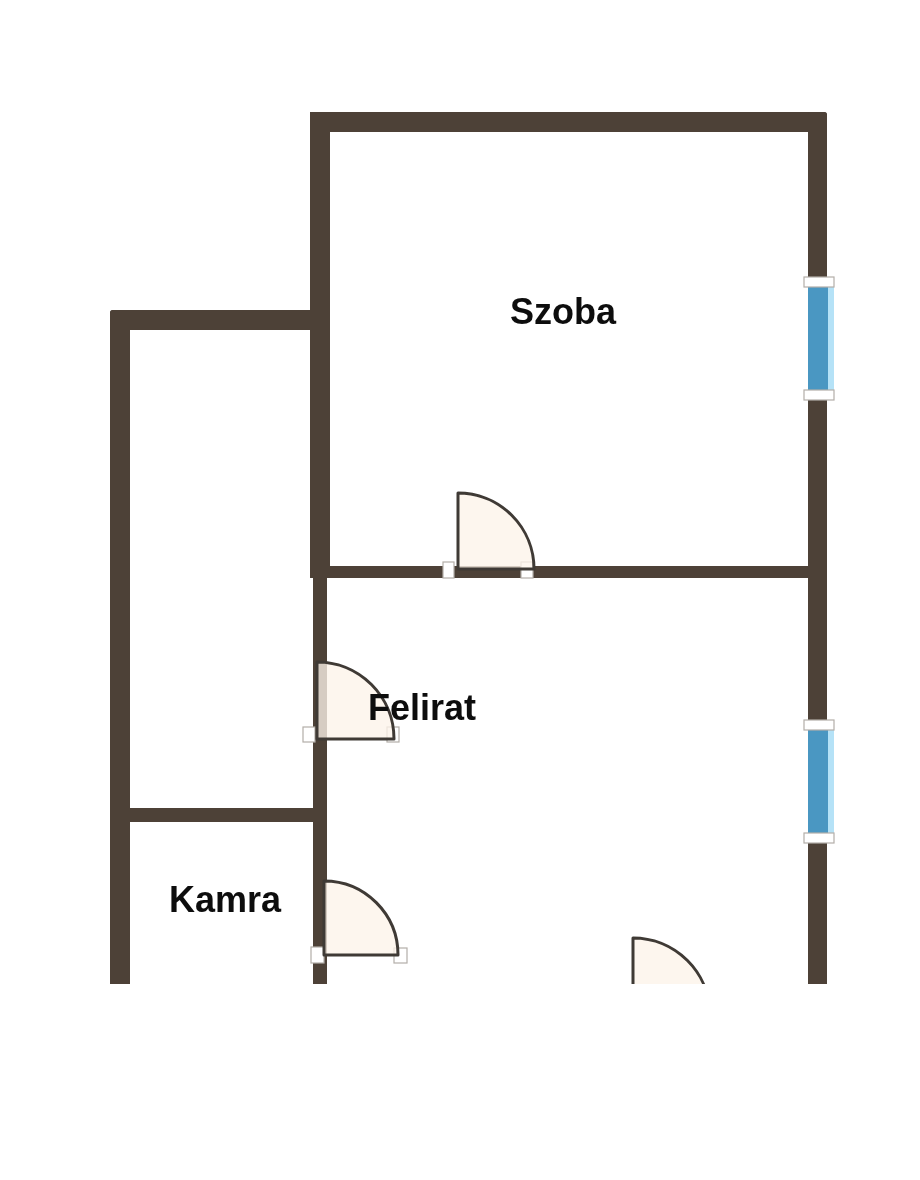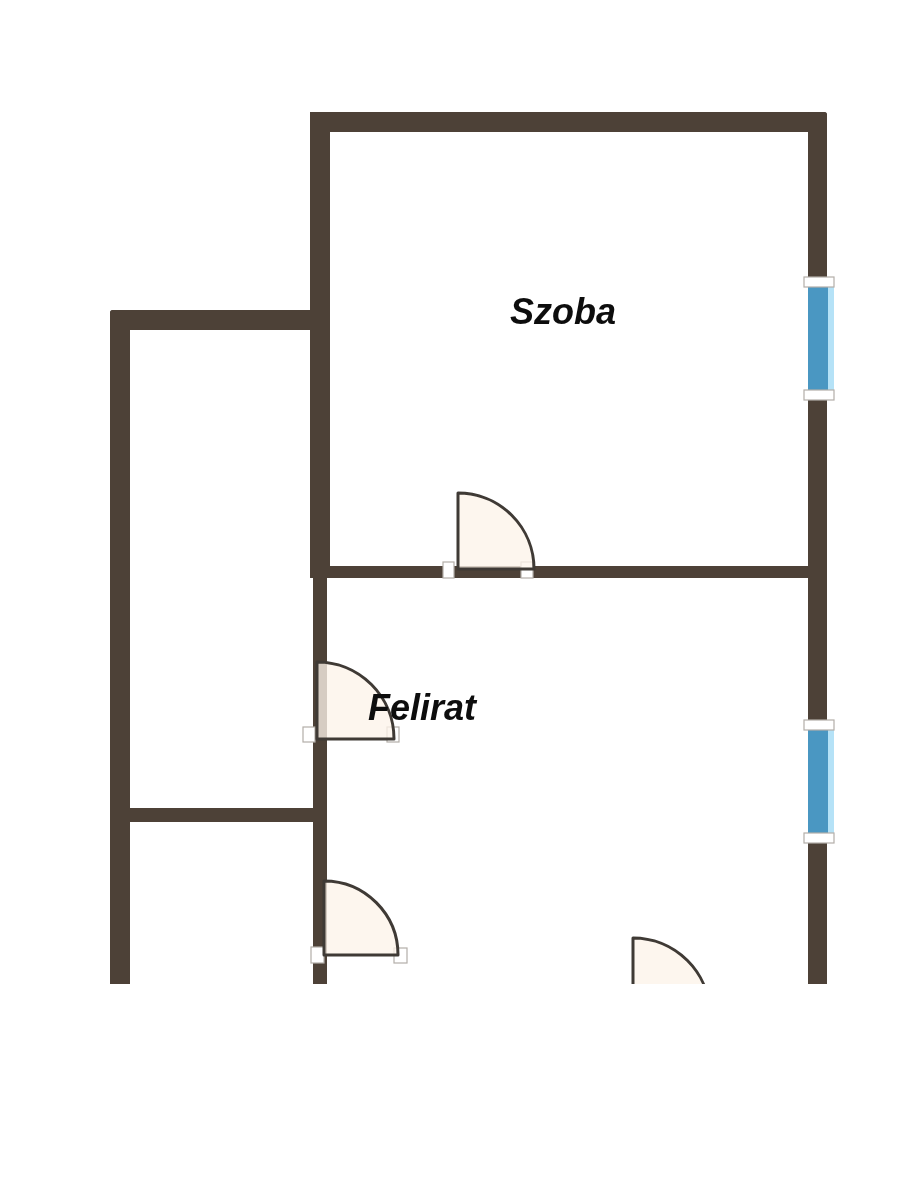--- a/index.html
+++ b/index.html
@@ -7,21 +7,20 @@
     padding: 0;
     background: #ffffff;
     font-family: "Liberation Sans", sans-serif;
   }
   .canvas {
     position: relative;
     width: 920px;
     height: 984px;
     background: #ffffff;
     overflow: hidden;
-    font-style: italic;
   }
   .plan-svg {
     position: absolute;
     left: 0;
     top: 0;
   }
   .room-label {
     position: absolute;
     transform: translate(-50%, -50%);
     font-weight: bold;
@@ -96,14 +95,15 @@
       <polygon points="677.5,1043 707,1078 690,1078 690,1110 677.5,1095" fill="#e04e6c"></polygon>
     </g>
   </svg>
 
   <div class="room-label" style="left:563px; top:312px;">Szoba</div>
 
 
   <div class="room-label" style="left:422px; top:708px;">Felirat</div>
 
 
+  <div class="room-label" style="left:225px; top:900px;">Kamra</div>
 
 </div>
 
 </body></html>

